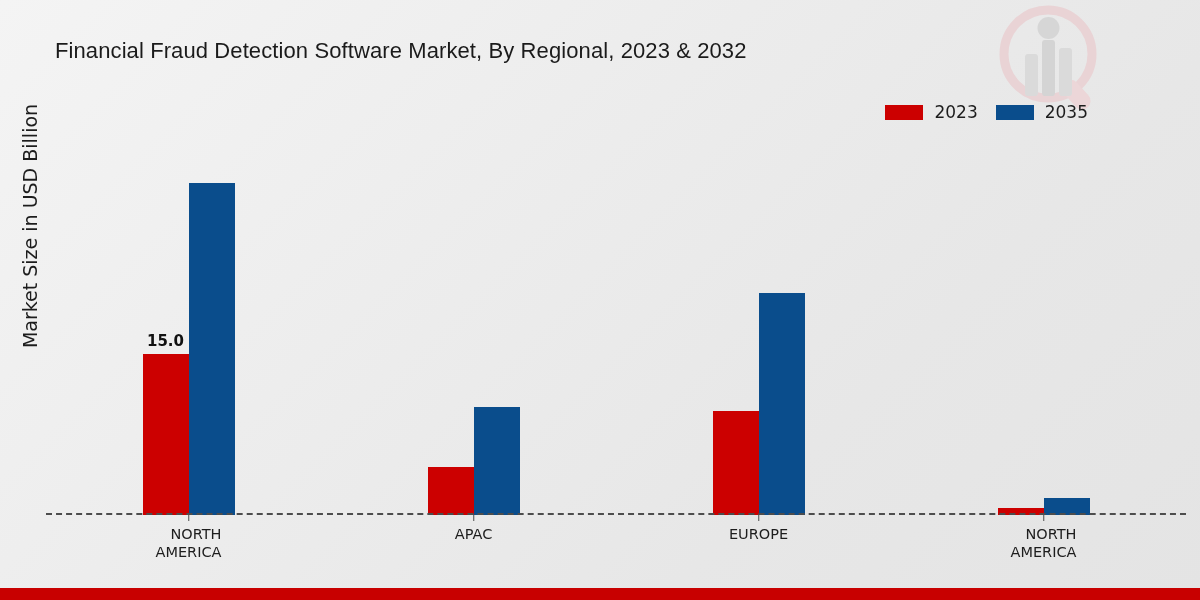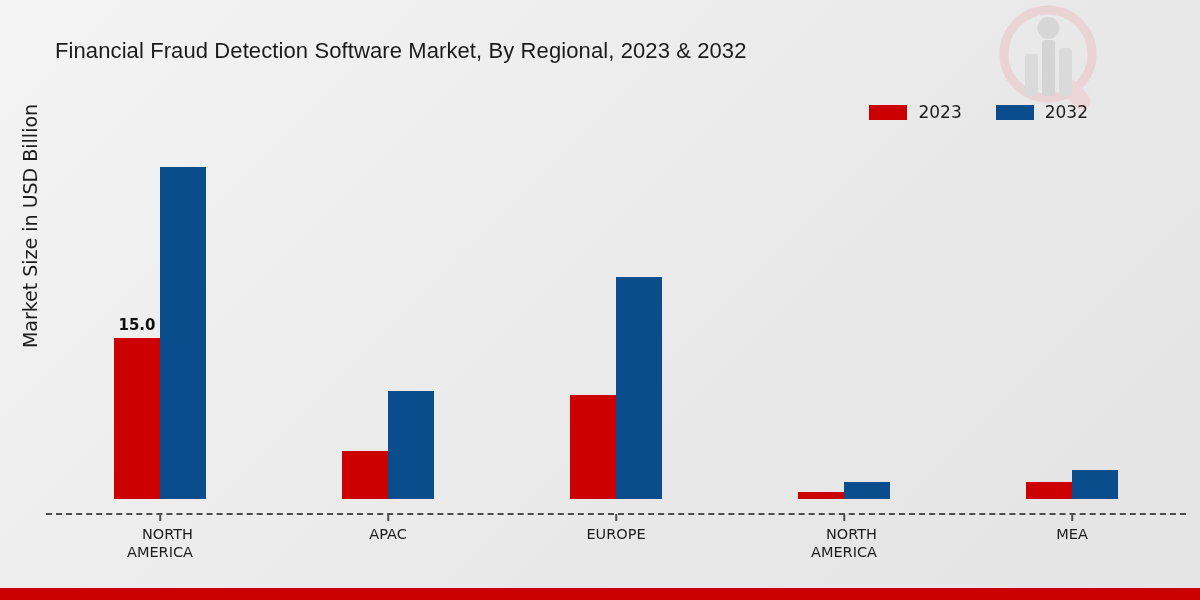--- a/index.html
+++ b/index.html
@@ -45,21 +45,21 @@
     font-family: Liberation Sans, sans-serif;
   }
 
   
   .legend {
     position: absolute;
     right: 112px;
     top: 104px;
     display: flex;
     align-items: center;
-    gap: 34px;
+    gap: 18px;
   }
   .legend-item {
     display: flex;
     align-items: center;
     gap: 11px;
   }
   .legend-swatch {
     width: 38px;
     height: 15px;
     display: block;
@@ -114,21 +114,21 @@
 
   .group {
     flex: 1 1 0;
     position: relative;
     height: 100%;
   }
 
   .bars {
     position: absolute;
     left: 50%;
-    bottom: 16px;
+    bottom: 0;
     transform: translateX(-50%);
     display: flex;
     align-items: center;
     height: 100%;
   }
 
   .bar-wrap {
     position: relative;
     width: 46px;
     height: 100%;
@@ -204,21 +204,21 @@
 
   <div class="chart-title">Financial Fraud Detection Software Market, By Regional, 2023 &amp; 2032</div>
 
   <div class="legend">
     <div class="legend-item">
       <span class="legend-swatch" style="background:#CC0000;"></span>
       <span class="legend-label">2023</span>
     </div>
     <div class="legend-item">
       <span class="legend-swatch" style="background:#0A4D8C;"></span>
-      <span class="legend-label">2032</span>
+      <span class="legend-label">2035</span>
     </div>
   </div>
 
   <div class="y-axis-title">Market Size in USD Billion</div>
 
   <div class="plot">
     <div class="groups" id="groups">
         <div class="group">
           <div class="bars">
             <div class="bar-wrap">
@@ -269,34 +269,20 @@
               <div class="bar" title="SOUTH AMERICA 2023: 0.7" style="height: 7.51471px; background: rgb(204, 0, 0);"></div>
             </div>
             <div class="bar-wrap">
               <div class="bar" title="SOUTH AMERICA 2032: 1.6" style="height: 17.1765px; background: rgb(10, 77, 140);"></div>
             </div>
           </div>
           <div class="tick"></div>
           <div class="cat-label">
             <div>NORTH</div>
             <div>AMERICA</div>
-          </div>
-        </div>
-        <div class="group">
-          <div class="bars">
-            <div class="bar-wrap">
-              <div class="bar" title="MEA 2023: 1.6" style="height: 17.1765px; background: rgb(204, 0, 0);"></div>
-            </div>
-            <div class="bar-wrap">
-              <div class="bar" title="MEA 2032: 2.7" style="height: 28.9853px; background: rgb(10, 77, 140);"></div>
-            </div>
-          </div>
-          <div class="tick"></div>
-          <div class="cat-label">
-            <div>MEA</div>
           </div>
         </div>
       </div>
     <div class="baseline"></div>
   </div>
 
   <div class="footer-bar"></div>
 
 </div>
 

